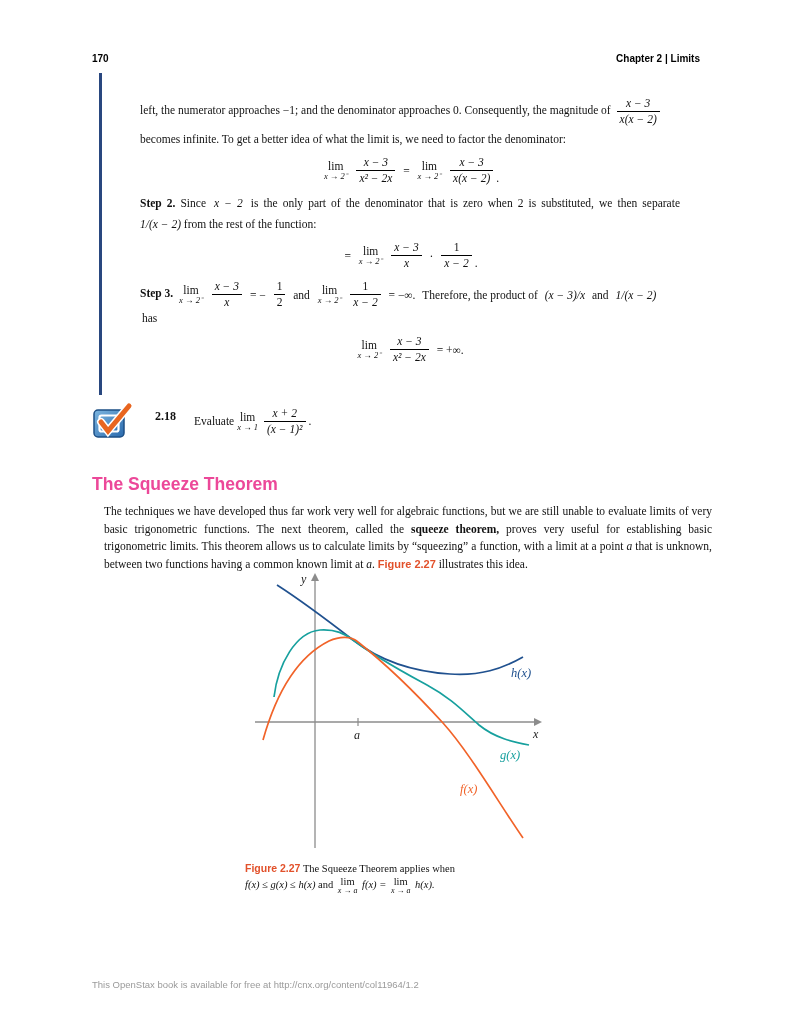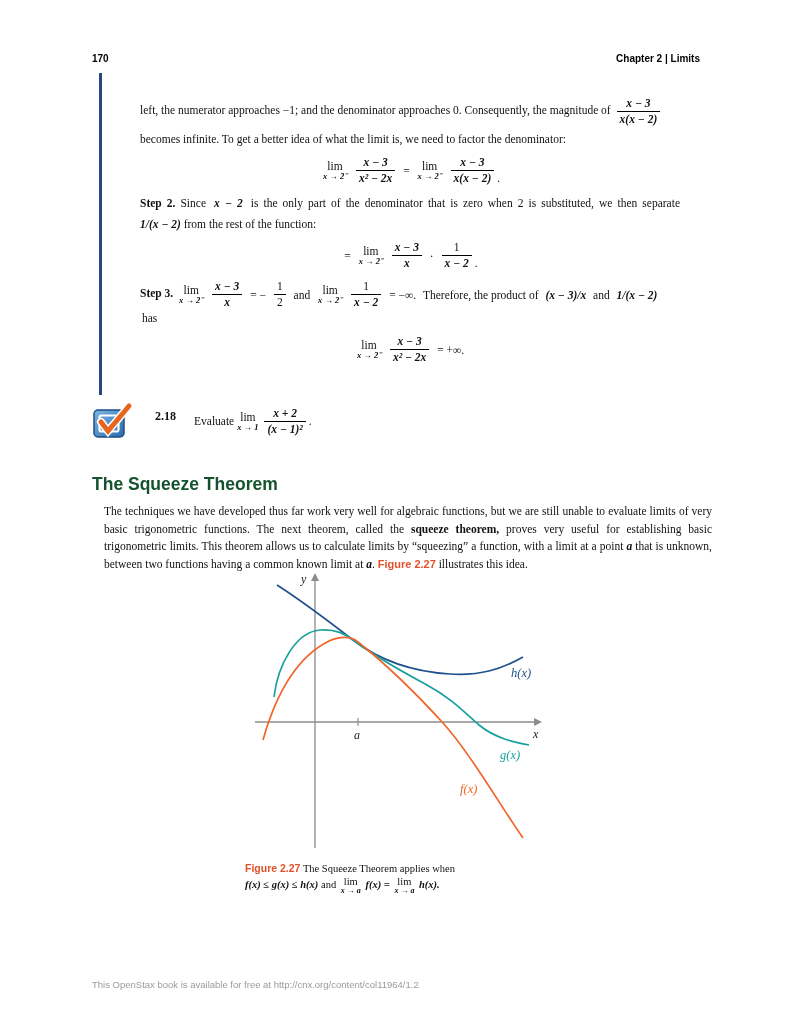--- a/index.html
+++ b/index.html
@@ -12,32 +12,32 @@
            padding:24px 0 0 38px;box-sizing:border-box;height:322px;}
   .ex-line{line-height:16px;margin-bottom:5px;}
   .just{text-align:justify;text-align-last:justify;}
   .eq{text-align:center;margin:9px 0 10px 0;}
   .frac{display:inline-block;vertical-align:middle;text-align:center;margin:0 3px;}
   .frac .num{display:block;padding:0 3px 1px;line-height:13px;}
   .frac .den{display:block;border-top:1px solid #000;padding:1px 3px 0;line-height:13px;}
   .lim{display:inline-block;vertical-align:middle;text-align:center;margin:0 3px;}
   .lim .w{display:block;line-height:12px;}
   .lim .s{display:block;font-size:8.5px;line-height:9px;}
-  .mi{font-style:italic;font-weight:bold;}
+  .mi{font-style:italic;}
   .eqmid{vertical-align:middle;margin:0 2px;}
   .low{vertical-align:-9px;}
   .bold{font-weight:bold;}
   .mspace{margin:0 3px;}
   
   .checkpoint{position:absolute;top:402px;left:92px;display:flex;align-items:center;}
   .cp-num{font-weight:bold;font-size:12px;margin:-10px 18px 0 21px;}
   .cp-body{display:flex;align-items:center;}
   
   .section-title{position:absolute;top:474px;left:92px;font-family:"Liberation Sans",sans-serif;
-                 font-size:17.5px;font-weight:bold;color:#14532d;}
+                 font-size:17.5px;font-weight:bold;color:#ec4899;}
   .section-para{position:absolute;top:503px;left:104px;width:608px;text-align:justify;line-height:17.5px;}
   .figref{color:#e2512b;font-weight:bold;font-family:"Liberation Sans",sans-serif;font-size:11px;}
   
   .figure{position:absolute;top:570px;left:245px;width:320px;}
   .caption{margin-top:0px;font-size:10.5px;line-height:16px;width:260px;}
   .caption .figlabel{color:#e2512b;font-weight:bold;font-family:"Liberation Sans",sans-serif;font-size:10.5px;}
   .caption .lim{margin:0 2px;}
   .caption .lim .w{line-height:10px;}
   .caption .lim .s{font-size:8px;line-height:8px;}
   .footer{position:absolute;top:979px;left:92px;font-family:"Liberation Sans",sans-serif;

